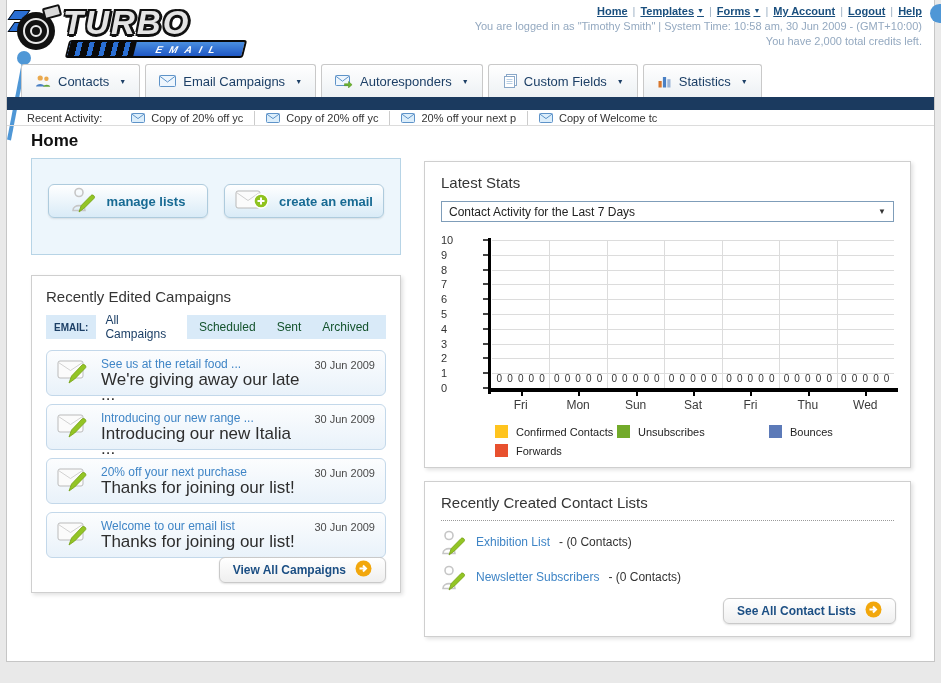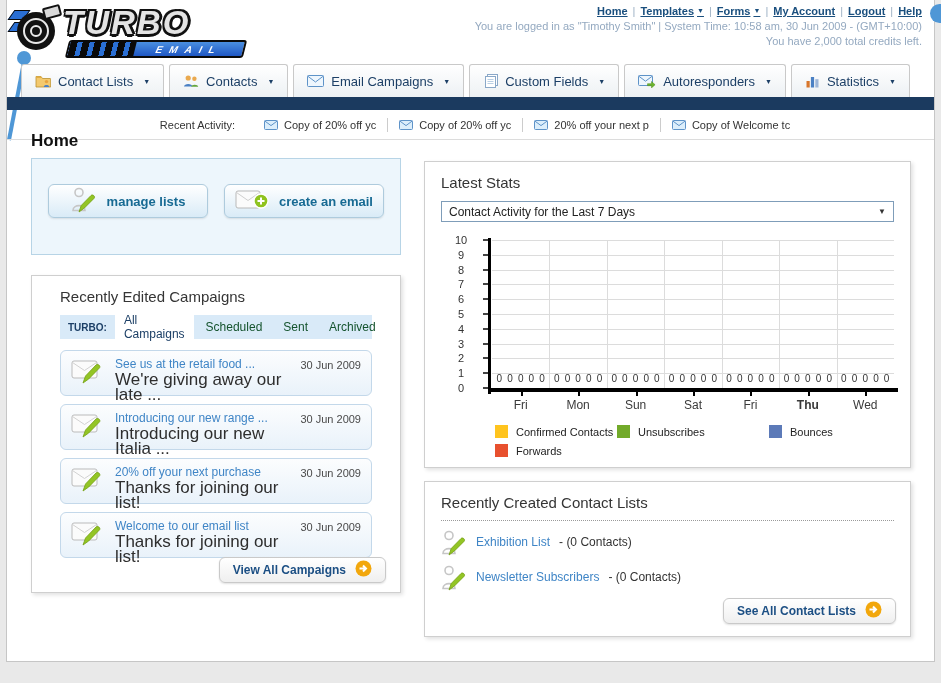--- a/index.html
+++ b/index.html
@@ -41,29 +41,29 @@
   #top-links-row a{color:#1a4f7e;font-weight:bold;text-decoration:underline;cursor:pointer;}
   #top-links-row .sep{margin:0 5px;color:#9db0c4;}
   .caret{font-size:7px;vertical-align:2px;margin-left:3px;}
   #login-info,#credits-info{font-size:11px;color:#94a9c0;margin-top:3px;}
   
   #main-nav{position:absolute;left:0;top:64px;width:100%;height:33px;display:flex;align-items:stretch;padding-left:14px;gap:5px;}
   .tab{display:flex;align-items:center;gap:7px;padding:0 13px;background:linear-gradient(#ffffff,#edf1f4);
     border:1px solid #c9c9c9;border-bottom:none;border-radius:3px 3px 0 0;font-size:13px;color:#1c3f66;cursor:pointer;}
   .tab .caret{color:#1c3f66;}
   #navy-bar{position:absolute;left:0;top:97px;width:100%;height:13px;background:#1b3a5f;}
-  #recent-activity{position:absolute;left:0;top:110px;width:100%;height:30px;border-bottom:1px solid #dcdcdc;
-    display:flex;align-items:center;font-size:11px;color:#333;padding-left:20px;justify-content:center;}
+  #recent-activity{position:absolute;left:0;top:110px;width:100%;height:16px;border-bottom:1px solid #dcdcdc;
+    display:flex;align-items:center;font-size:11px;color:#333;padding-left:20px;}
   .ra-label{margin-right:18px;}
   #ra-items{display:inline-flex;align-items:center;height:100%;}
   .ra-item{display:flex;align-items:center;gap:6px;padding:0 11px;border-right:1px solid #ccc;color:#333;cursor:pointer;height:14px;}
   .ra-item:last-child{border-right:none;}
   
   #page-title{position:absolute;left:24px;top:131px;font-size:17px;font-weight:bold;color:#101010;}
-  .panel{background:#fff;border:1px solid #cfcfcf;box-shadow:2px 2px 4px rgba(0,0,0,.12);position:absolute;padding:12px 28px;}
+  .panel{background:#fff;border:1px solid #cfcfcf;box-shadow:2px 2px 4px rgba(0,0,0,.12);position:absolute;padding:12px 14px;}
   .panel-title{font-size:15px;color:#353535;}
   
   #get-started{position:absolute;left:24px;top:158px;width:370px;height:97px;background:#edf6fc;border:1px solid #b7d4e6;padding:12px 16px;}
   .gs-head{display:flex;justify-content:space-between;align-items:baseline;}
   .gs-link{font-size:11px;color:#2a75b5;cursor:pointer;}
   .gs-buttons{display:flex;gap:16px;margin-top:13px;}
   .gs-btn{flex:1;height:34px;display:flex;align-items:center;justify-content:center;gap:10px;
     background:linear-gradient(#ffffff,#d9ebf7);border:1px solid #aecbdd;border-radius:6px;
     font-size:13px;font-weight:bold;color:#176a93;cursor:pointer;box-shadow:0 1px 2px rgba(0,0,0,.1);}
   
@@ -82,21 +82,21 @@
   .pill-btn{height:26px;display:inline-flex;align-items:center;gap:9px;padding:0 13px;
     background:linear-gradient(#ffffff,#efefef);border:1px solid #c9c9c9;border-radius:6px;
     font-size:12px;font-weight:bold;color:#1c4f84;cursor:pointer;box-shadow:0 1px 2px rgba(0,0,0,.12);}
   #view-all-campaigns{position:absolute;right:14px;bottom:9px;}
   
   #stats{left:417px;top:161px;width:487px;height:307px;padding:12px 16px;}
   #stats-select{margin-top:10px;height:21px;border:1px solid #7f9db9;display:flex;align-items:center;
     justify-content:space-between;padding:0 7px;font-size:12px;color:#222;cursor:pointer;background:#fff;}
   #stats-select .caret{font-size:8px;color:#333;}
   #chart{position:relative;margin-top:12px;height:183px;}
-  .ylab{position:absolute;width:40px;text-align:center;font-size:11px;color:#333;}
+  .ylab{position:absolute;width:40px;text-align:left;font-size:11px;color:#333;}
   .ydash{position:absolute;width:6px;height:2px;background:#444;}
   .gline{position:absolute;height:1px;background:#dcdcdc;}
   .vline{position:absolute;width:1px;background:#dcdcdc;}
   .yaxis{position:absolute;width:3px;background:#000;}
   .xaxis{position:absolute;height:4px;background:#000;}
   .zeros{position:absolute;display:flex;justify-content:space-around;font-size:10px;color:#333;}
   .daylab{position:absolute;text-align:center;font-size:12px;color:#3a3a3a;}
   .xtick{position:absolute;width:2px;height:4px;background:#000;}
   #legend{margin-top:8px;display:grid;grid-template-columns:122px 152px auto;row-gap:6px;padding-left:54px;font-size:11px;color:#222;}
   .leg{display:flex;align-items:center;gap:8px;}
@@ -139,71 +139,59 @@
   <div id="top-links">
     <div id="top-links-row"><a>Home</a><span class="sep">|</span><a>Templates<span class="caret">▼</span></a><span class="sep">|</span><a>Forms<span class="caret">▼</span></a><span class="sep">|</span><a>My Account</a><span class="sep">|</span><a>Logout</a><span class="sep">|</span><a>Help</a></div>
     <div id="login-info">You are logged in as "Timothy Smith" | System Time: 10:58 am, 30 Jun 2009 - (GMT+10:00)</div>
     <div id="credits-info">You have 2,000 total credits left.</div>
   </div>
 
   <div id="main-nav">
       <div class="tab">
         <span style="display: inline-flex;">
           <svg width="16" height="14" viewBox="0 0 16 14">
-            <path d="M1 2.5h5l1.5 2H15a.7.7 0 0 1 .7.7V13H1z" fill="#f3c96e" stroke="#b9902e" stroke-width=".8"></path>
-            <path d="M1 2.5h5l1.2 1.6H1z" fill="#e2ad43"></path>
-            <circle cx="11.5" cy="7.6" r="1.7" fill="#e8a33d"></circle>
-            <path d="M8.8 13c0-2.6 5.4-2.6 5.4 0z" fill="#4a80c4"></path>
-          </svg>
-        </span>
-        <span>Contact Lists</span>
-        <span class="caret">▼</span>
-      </div>
-      <div class="tab">
-        <span style="display: inline-flex;">
-          <svg width="16" height="14" viewBox="0 0 16 14">
             <circle cx="5.2" cy="4" r="2.6" fill="#eaa94e"></circle>
             <path d="M1 12.6c0-3.5 8.4-3.5 8.4 0z" fill="#4a80c4"></path>
             <circle cx="11.4" cy="4.8" r="2.2" fill="#eaa94e"></circle>
             <path d="M8.2 12.8c0-2.9 7-2.9 7 0z" fill="#63a53c"></path>
           </svg>
         </span>
         <span>Contacts</span>
         <span class="caret">▼</span>
       </div>
       <div class="tab">
         <span style="display: inline-flex;">
           <svg width="17" height="12" viewBox="0 0 17 12">
             <rect x=".5" y=".5" width="16" height="11" rx="1" fill="#eef6fd" stroke="#5e93c8"></rect>
             <path d="M.8 1.2l7.7 5.8 7.7-5.8" fill="none" stroke="#5e93c8"></path>
           </svg>
         </span>
         <span>Email Campaigns</span>
+        <span class="caret">▼</span>
+      </div>
+      <div class="tab">
+        <span style="display: inline-flex;">
+          <svg width="18" height="13" viewBox="0 0 18 13">
+            <rect x=".5" y=".5" width="14" height="10" rx="1" fill="#eef6fd" stroke="#5e93c8"></rect>
+            <path d="M.8 1.2l6.7 5 6.7-5" fill="none" stroke="#5e93c8"></path>
+            <path d="M9.5 8.7h4V6.5l3.6 3.2-3.6 3.2v-2.2h-4z" fill="#6cb52d" stroke="#4e8c1c" stroke-width=".5"></path>
+          </svg>
+        </span>
+        <span>Autoresponders</span>
         <span class="caret">▼</span>
       </div>
       <div class="tab">
         <span style="display: inline-flex;">
           <svg width="15" height="15" viewBox="0 0 15 15">
             <rect x="4.5" y=".5" width="10" height="11" fill="#fff" stroke="#8aa8c8"></rect>
             <rect x="2.5" y="2.5" width="10" height="11" fill="#fff" stroke="#8aa8c8"></rect>
             <path d="M4.5 5.5h6M4.5 7.5h6M4.5 9.5h6" stroke="#b9cfe4"></path>
           </svg>
         </span>
         <span>Custom Fields</span>
-        <span class="caret">▼</span>
-      </div>
-      <div class="tab">
-        <span style="display: inline-flex;">
-          <svg width="18" height="13" viewBox="0 0 18 13">
-            <rect x=".5" y=".5" width="14" height="10" rx="1" fill="#eef6fd" stroke="#5e93c8"></rect>
-            <path d="M.8 1.2l6.7 5 6.7-5" fill="none" stroke="#5e93c8"></path>
-            <path d="M9.5 8.7h4V6.5l3.6 3.2-3.6 3.2v-2.2h-4z" fill="#6cb52d" stroke="#4e8c1c" stroke-width=".5"></path>
-          </svg>
-        </span>
-        <span>Autoresponders</span>
         <span class="caret">▼</span>
       </div>
       <div class="tab">
         <span style="display: inline-flex;">
           <svg width="15" height="14" viewBox="0 0 15 14">
             <rect x="1.5" y="7" width="3.2" height="6.5" fill="#d8762c"></rect>
             <rect x="5.9" y="3" width="3.2" height="10.5" fill="#4a80c4"></rect>
             <rect x="10.3" y="5.2" width="3.2" height="8.3" fill="#9cb5d8"></rect>
           </svg>
         </span>
@@ -275,21 +263,21 @@
               <path d="M26 8.5v7M22.5 12h7" stroke="#fff" stroke-width="2"></path>
             </svg></span>
         <span>create an email</span>
       </div>
     </div>
   </div>
 
   <div id="campaigns" class="panel">
     <div class="panel-title">Recently Edited Campaigns</div>
     <div id="campaign-tabs">
-      <span class="show-label">TURBO:</span>
+      <span class="show-label">EMAIL:</span>
     <span class="ctab active">All Campaigns</span>
         <span class="ctab">Scheduled</span>
         <span class="ctab">Sent</span>
         <span class="ctab">Archived</span>
       </div>
     <div id="campaign-list">
         <div class="camp">
           <span class="camp-icon" style="display: inline-flex;">
             <svg width="34" height="28" viewBox="0 0 34 28">
               <rect x="1" y="4" width="25" height="17" rx="2" fill="#fbfbfb" stroke="#bbb"></rect>
@@ -448,21 +436,21 @@
         <div class="xtick" style="left: 309.429px; top: 158px;"></div>
         <div class="daylab" style="left: 280.714px; width: 57.4286px; top: 164px;">Fri</div>
         <div class="zeros" style="left: 340.143px; width: 53.4286px; top: 139px;">
           <span>0</span>
           <span>0</span>
           <span>0</span>
           <span>0</span>
           <span>0</span>
         </div>
         <div class="xtick" style="left: 366.857px; top: 158px;"></div>
-        <div class="daylab" style="left: 338.143px; width: 57.4286px; top: 164px; font-weight: bold;">Thu</div>
+        <div class="daylab" style="left: 338.143px; width: 57.4286px; top: 164px;">Thu</div>
         <div class="zeros" style="left: 397.571px; width: 53.4286px; top: 139px;">
           <span>0</span>
           <span>0</span>
           <span>0</span>
           <span>0</span>
           <span>0</span>
         </div>
         <div class="xtick" style="left: 424.286px; top: 158px;"></div>
         <div class="daylab" style="left: 395.571px; width: 57.4286px; top: 164px;">Wed</div>
       </div>

